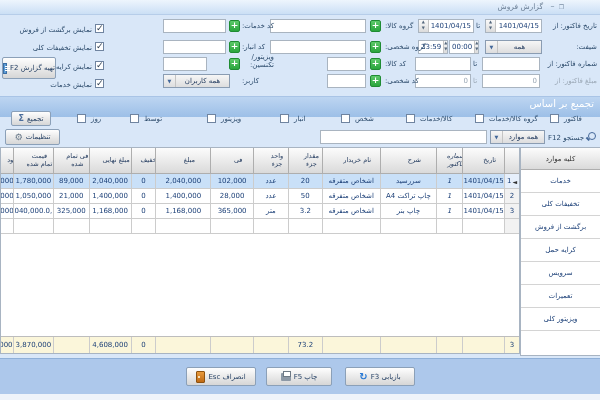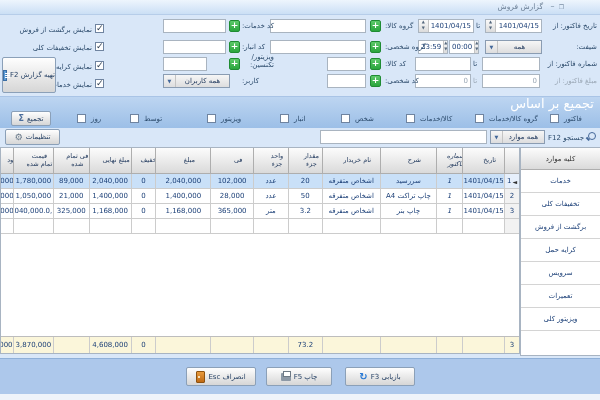--- a/index.html
+++ b/index.html
@@ -28,23 +28,23 @@
     background:linear-gradient(#f6f6f6,#ddddde);display:flex;direction:ltr;align-items:center;overflow:hidden;}
   .combo .arr{width:11px;align-self:stretch;display:flex;align-items:center;justify-content:center;
     border-right:1px solid #c4c4c4;font-size:5px;color:#44689a;}
   .combo .cval{flex:1;font-size:7px;color:#223a5e;text-align:center;white-space:nowrap;}
   .cb{position:absolute;width:9px;height:9px;box-sizing:border-box;border:1px solid #6f84a0;background:#fff;}
   .cb.checked:after{content:"✓";position:absolute;top:-2px;left:0;font-size:9px;color:#2b3b4e;}
   .btn{position:absolute;box-sizing:border-box;background:linear-gradient(#fefefe,#d6d6d6);
     border:1px solid #8ba0b8;border-radius:2px;font-size:7px;color:#1e3a5f;
     display:flex;align-items:center;justify-content:center;gap:3px;white-space:nowrap;}
   
-  .aggstrip{position:absolute;top:96px;left:0;width:600px;height:32px;
+  .aggstrip{position:absolute;top:96px;left:0;width:600px;height:21px;
     background:linear-gradient(#bdd5f1,#9cbfe7);border-top:1px solid #a9c4e6;
-    font-size:13px;color:#fff;line-height:14px;padding-right:6px;box-sizing:border-box;}
+    font-size:10px;color:#fff;line-height:14px;padding-right:6px;box-sizing:border-box;}
   .aggpair{position:absolute;top:113px;height:11px;display:flex;direction:ltr;align-items:center;gap:5px;}
   .aggpair .cb{position:static;}
   .aggpair .albl{font-size:7px;color:#2b4a6b;white-space:nowrap;}
   
   .grid{position:absolute;top:147px;left:0;width:520px;height:207px;box-sizing:border-box;
     border:1px solid #a8b4c2;background:#fff;}
   .grow{display:flex;direction:rtl;}
   .gc{box-sizing:border-box;border-left:1px solid #cccccc;border-bottom:1px solid #cccccc;
     height:15px;font-size:7px;color:#1b3f77;display:flex;align-items:center;justify-content:center;
     overflow:hidden;white-space:nowrap;}
@@ -195,21 +195,21 @@
 
   <div class="cb checked" style="top:24px;left:95px;"></div>
   <span class="lbl" style="top:25px;right:508px;">نمایش برگشت از فروش</span>
   <div class="cb checked" style="top:42px;left:95px;"></div>
   <span class="lbl" style="top:43px;right:508px;">نمایش تخفیفات کلی</span>
   <div class="cb checked" style="top:61px;left:95px;"></div>
   <span class="lbl" style="top:62px;right:508px;">نمایش کرایه حمل</span>
   <div class="cb checked" style="top:79px;left:95px;"></div>
   <span class="lbl" style="top:80px;right:508px;">نمایش خدمات</span>
 
-  <div class="btn" style="top:57px;left:2px;width:54px;height:36px;">
+  <div class="btn" style="top:57px;left:2px;width:54px;height:22px;">
     <span>تهیه گزارش F2</span>
     <span class="ic-report"></span>
   </div>
 
   <div class="aggstrip">
     <span>تجمیع بر اساس</span>
   </div>
 
   <div class="aggpair" style="left:550px;">
     <span class="cb"></span>

